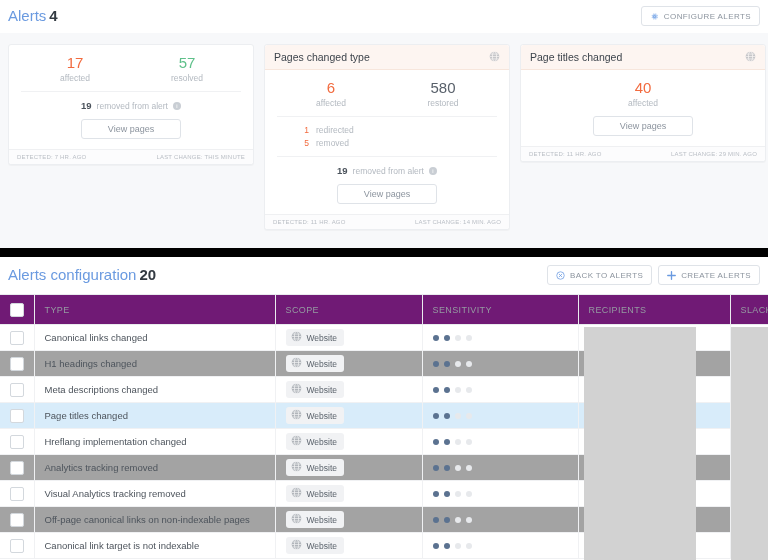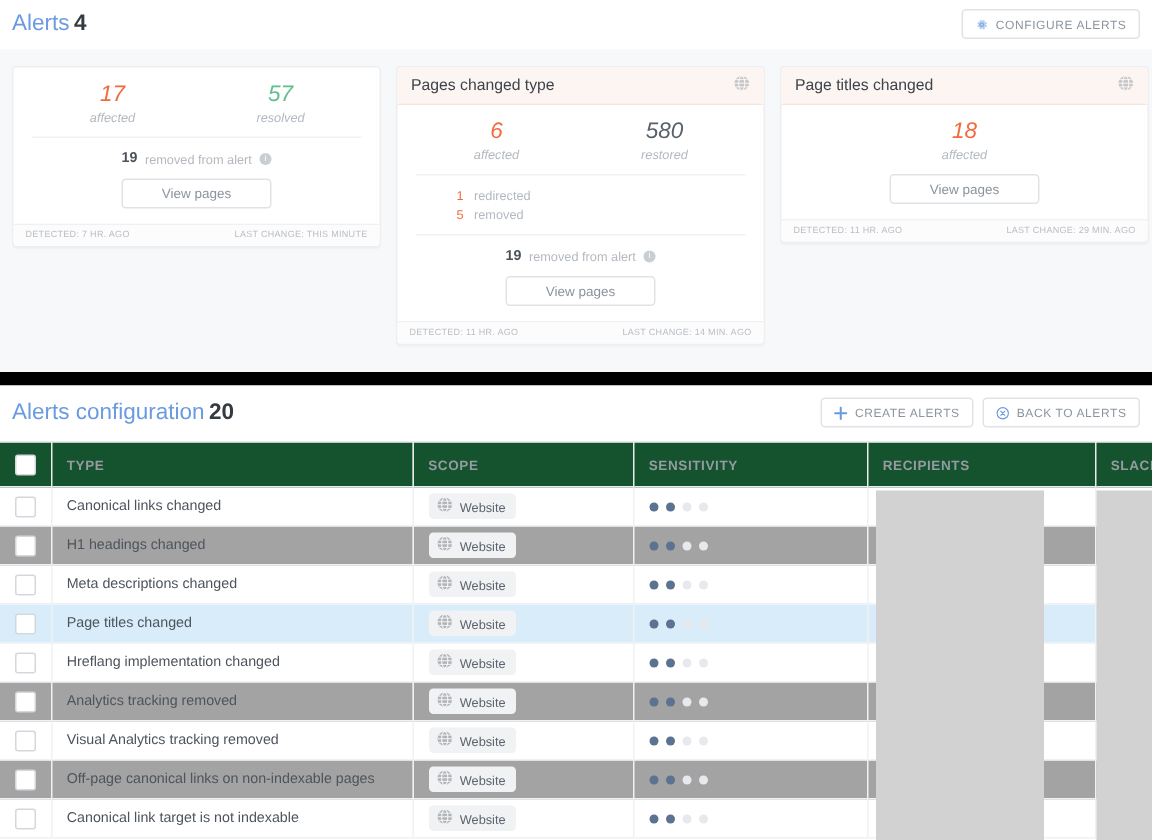--- a/index.html
+++ b/index.html
@@ -43,21 +43,21 @@
     box-shadow: 0 1px 1px rgba(0,0,0,0.03);
   }
   .card-head {
     background: #fdf5f1; border-bottom: 1px solid #f7e6dc;
     height: 25px; display: flex; align-items: center; justify-content: space-between;
     padding: 0 9px; border-radius: 3px 3px 0 0;
   }
   .card-head-title { font-size: 10.5px; color: #3d444c; }
   .globe { width: 11px; height: 11px; opacity: .55; }
   .card-body { padding: 9px 10px 6px 10px; }
-  .stat-row { display: flex; font-style: italic; }
+  .stat-row { display: flex; }
   .stat { flex: 1; text-align: center; }
   .stat-num { font-size: 15px; line-height: 18px; font-weight: 400; }
   .stat-label { font-size: 8.5px; color: #b3b9c0; margin-top: 1px; }
   .hr { height: 1px; background: #f0f1f3; margin: 8px 2px; }
   .sub-line { display: flex; align-items: center; gap: 7px; font-size: 8.5px; padding-left: 26px; margin: 3px 0; }
   .sub-line .n { color: #f26b3f; font-weight: 400; width: 8px; text-align: right; }
   .sub-line .t { color: #b3b9c0; }
   .removed-line { display: flex; align-items: center; justify-content: center; gap: 5px; font-size: 8.5px; margin: 2px 0 0 0; }
   .removed-line .n { color: #4a525b; font-weight: 700; font-size: 9.5px; }
   .removed-line .t { color: #b3b9c0; }
@@ -80,23 +80,23 @@
 
   
   .config-panel { position: absolute; left: 0; top: 257px; width: 768px; height: 303px; background: #fff; }
   .config-header { position: relative; height: 37px; }
   .config-title { position: absolute; left: 8px; top: 9px; font-size: 15px; color: #6a9ae0; }
   .config-title .count { color: #333a42; font-weight: 700; margin-left: 3px; }
   .config-actions { position: absolute; right: 8px; top: 8px; display: flex; gap: 6px; }
 
   table.alerts-table { width: 768px; border-collapse: collapse; table-layout: fixed; }
   table.alerts-table th {
-    background: #14532d; border-top: 1px solid #e9ebee; border-bottom: 1px solid #e9ebee;
+    background: #701a75; border-top: 1px solid #e9ebee; border-bottom: 1px solid #e9ebee;
     border-right: 1px solid #e9ebee;
-    height: 30px; font-size: 9px; font-weight: 700; color: #959ba2; letter-spacing: 0.4px;
+    height: 30px; font-size: 9px; font-weight: 400; color: #959ba2; letter-spacing: 0.4px;
     text-align: left; padding: 0 10px;
   }
   table.alerts-table td {
     border-bottom: 1px solid #f0f1f3; border-right: 1px solid #f0f1f3;
     height: 26px; font-size: 9.5px; color: #4d545c; padding: 0 10px; vertical-align: middle;
   }
   tr.zebra td { background: #a3a3a3; }
   tr.sel td { background: #d8ecfa; }
   .col-cb { width: 34px; }
   .col-type { width: 241px; }
@@ -219,21 +219,21 @@
             <span class="card-head-title">Page titles changed</span>
             <span><svg class="globe" width="11" height="11" viewBox="0 0 16 16">
                 <circle cx="8" cy="8" r="7" fill="#9aa1aa"></circle>
                 <ellipse cx="8" cy="8" rx="3" ry="7" fill="none" stroke="#fff" stroke-width="1"></ellipse>
                 <path d="M1 8h14M2.2 4.5h11.6M2.2 11.5h11.6" stroke="#fff" stroke-width="0.9"></path>
               </svg></span>
           </div>
           <div class="card-body">
             <div class="stat-row">
               <div class="stat">
-                <div class="stat-num" style="color:#f26b3f">18</div>
+                <div class="stat-num" style="color:#f26b3f">40</div>
                 <div class="stat-label">affected</div>
               </div>
             </div>
             <div class="view-wrap">
               <button class="btn-view">View pages</button>
             </div>
           </div>
           <div class="card-foot">
             <span>DETECTED: 11 HR. AGO</span>
             <span>LAST CHANGE: 29 MIN. AGO</span>
@@ -243,36 +243,36 @@
   </div>
 
   <div class="black-bar"></div>
 
   <div class="config-panel">
     <div class="config-header">
       <div class="config-title">
         <span>Alerts configuration</span><span class="count">20</span>
       </div>
       <div class="config-actions">
-        <div class="btn-outline">
-          <span class="icon-plus">
-            <svg width="9" height="9" viewBox="0 0 12 12">
-                <path d="M6 1v10M1 6h10" stroke="#6a9ae0" stroke-width="1.8" stroke-linecap="round"></path>
-              </svg>
-          </span>
-          <span>CREATE ALERTS</span>
-        </div>
         <div class="btn-outline">
           <span class="icon-x">
             <svg width="9" height="9" viewBox="0 0 12 12">
                 <circle cx="6" cy="6" r="5" fill="none" stroke="#6a9ae0" stroke-width="1"></circle>
                 <path d="M4.2 4.2l3.6 3.6M7.8 4.2l-3.6 3.6" stroke="#6a9ae0" stroke-width="1" stroke-linecap="round"></path>
               </svg>
           </span>
           <span>BACK TO ALERTS</span>
+        </div>
+        <div class="btn-outline">
+          <span class="icon-plus">
+            <svg width="9" height="9" viewBox="0 0 12 12">
+                <path d="M6 1v10M1 6h10" stroke="#6a9ae0" stroke-width="1.8" stroke-linecap="round"></path>
+              </svg>
+          </span>
+          <span>CREATE ALERTS</span>
         </div>
       </div>
     </div>
 
     <table class="alerts-table">
       <thead>
         <tr>
           <th class="col-cb">
             <span class="cbx"></span>
           </th>

